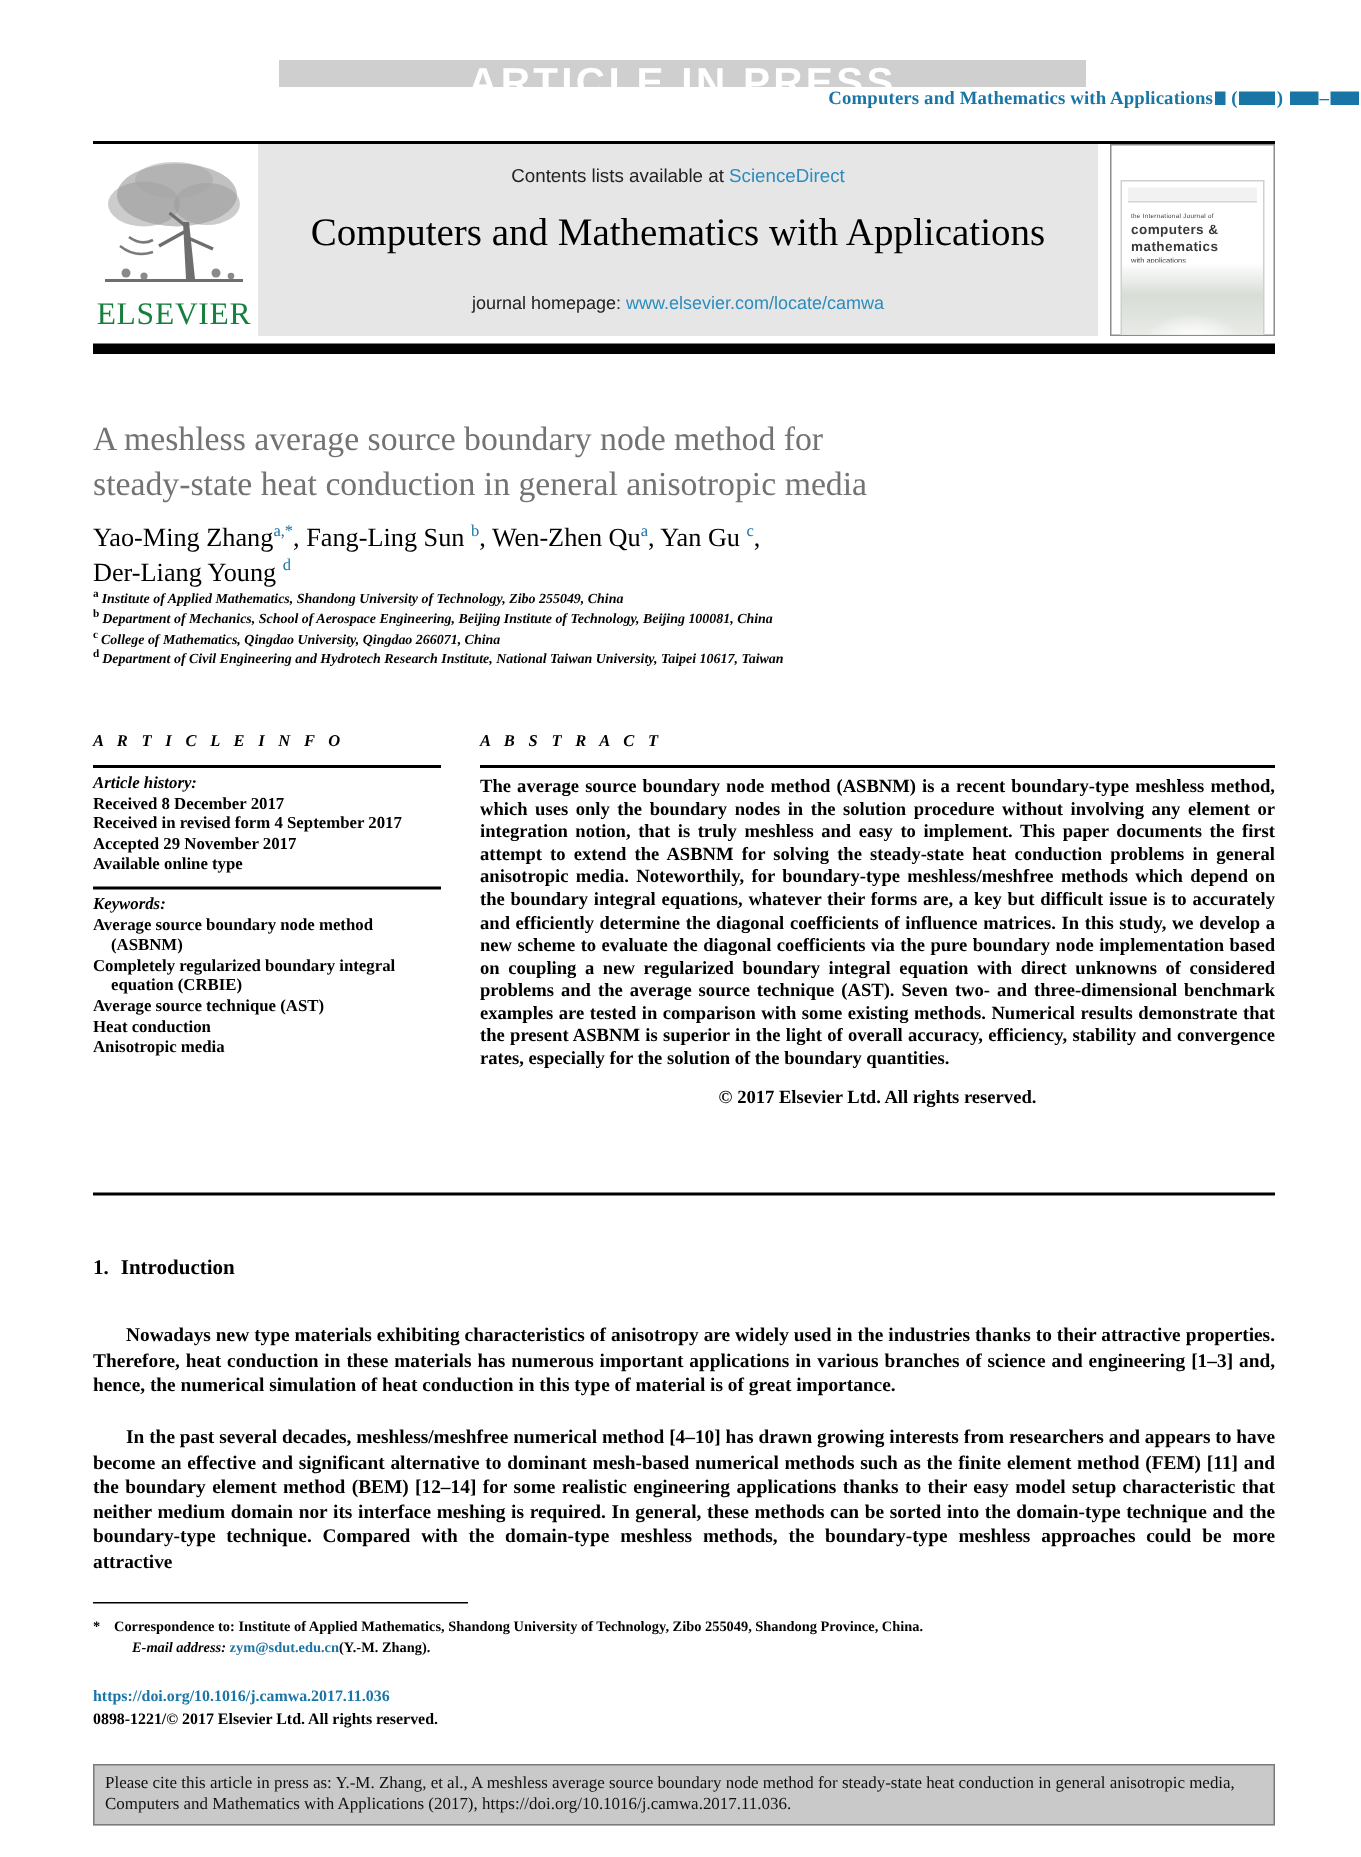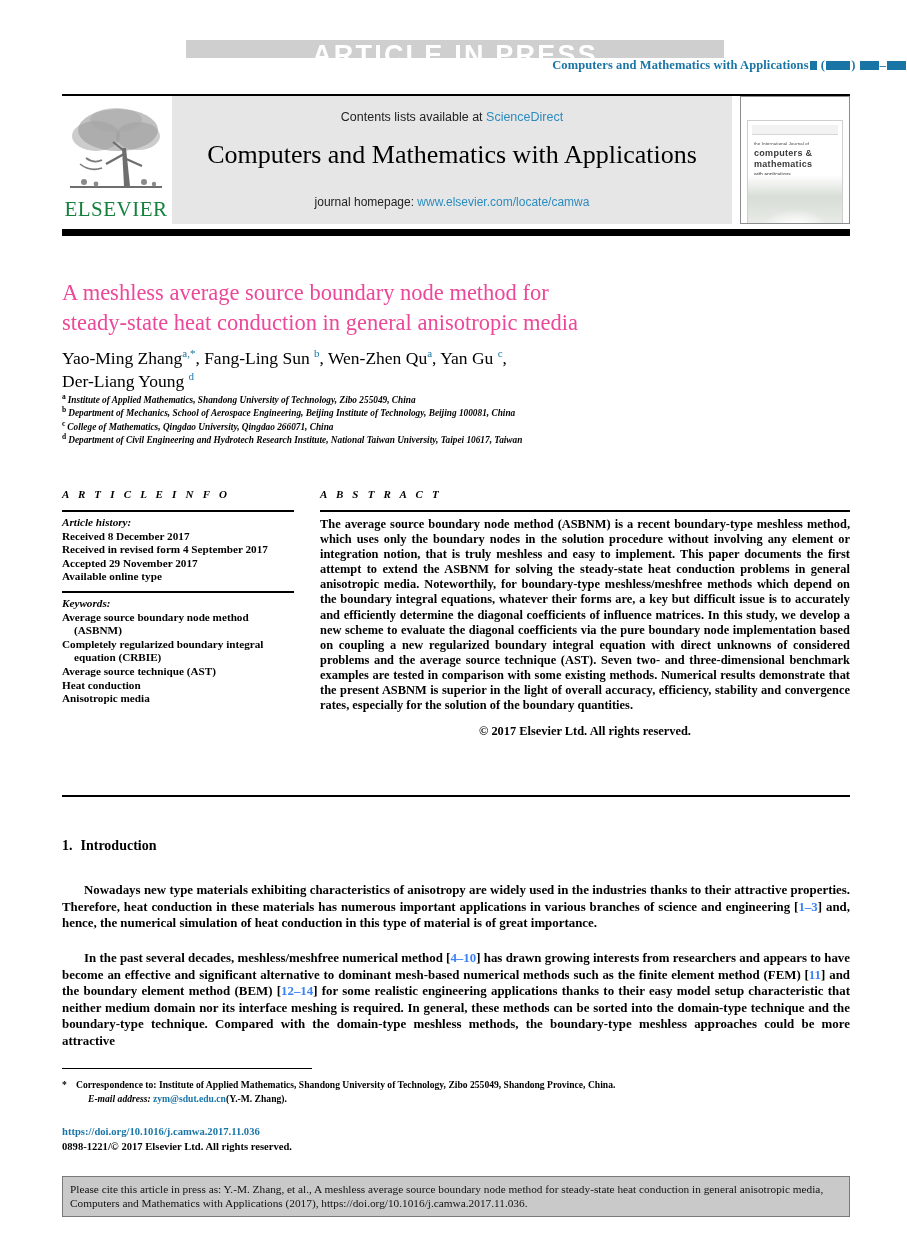--- a/index.html
+++ b/index.html
@@ -200,21 +200,21 @@
   }
 
   
   .title {
     position: absolute;
     left: 62px;
     top: 278px;
     width: 700px;
     font-size: 22.5px;
     line-height: 30px;
-    color: #ec4899;
+    color: #737373;
   }
 
   
   .authors {
     position: absolute;
     left: 62px;
     top: 347px;
     width: 700px;
     font-size: 17.5px;
     line-height: 23px;
@@ -330,21 +330,21 @@
     width: 788px;
     font-size: 12.9px;
     line-height: 16.6px;
     text-align: justify;
     text-justify: inter-word;
     font-weight: bold;
   }
   .p1 { top: 882px; }
   .p2 { top: 950px; }
   .body-text .ind { display: inline-block; width: 22px; }
-  .ref { color: #3b82f6; }
+  .ref { color: #000000; }
 
   
   .fn-rule {
     position: absolute;
     left: 62px;
     top: 1068px;
     width: 250px;
     height: 1px;
     background: #000;
   }

